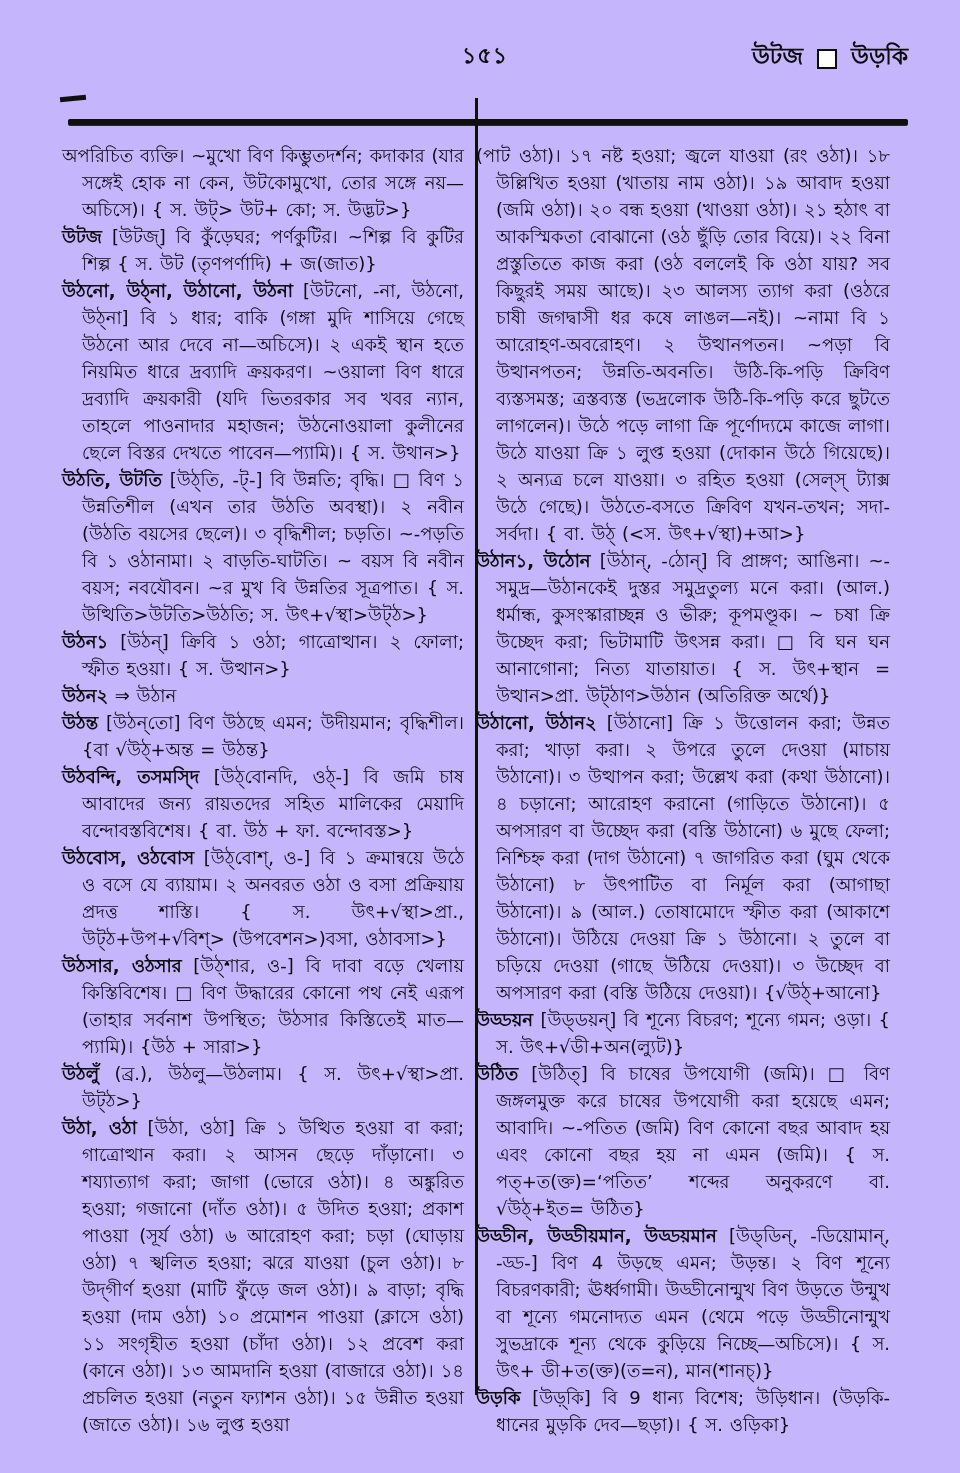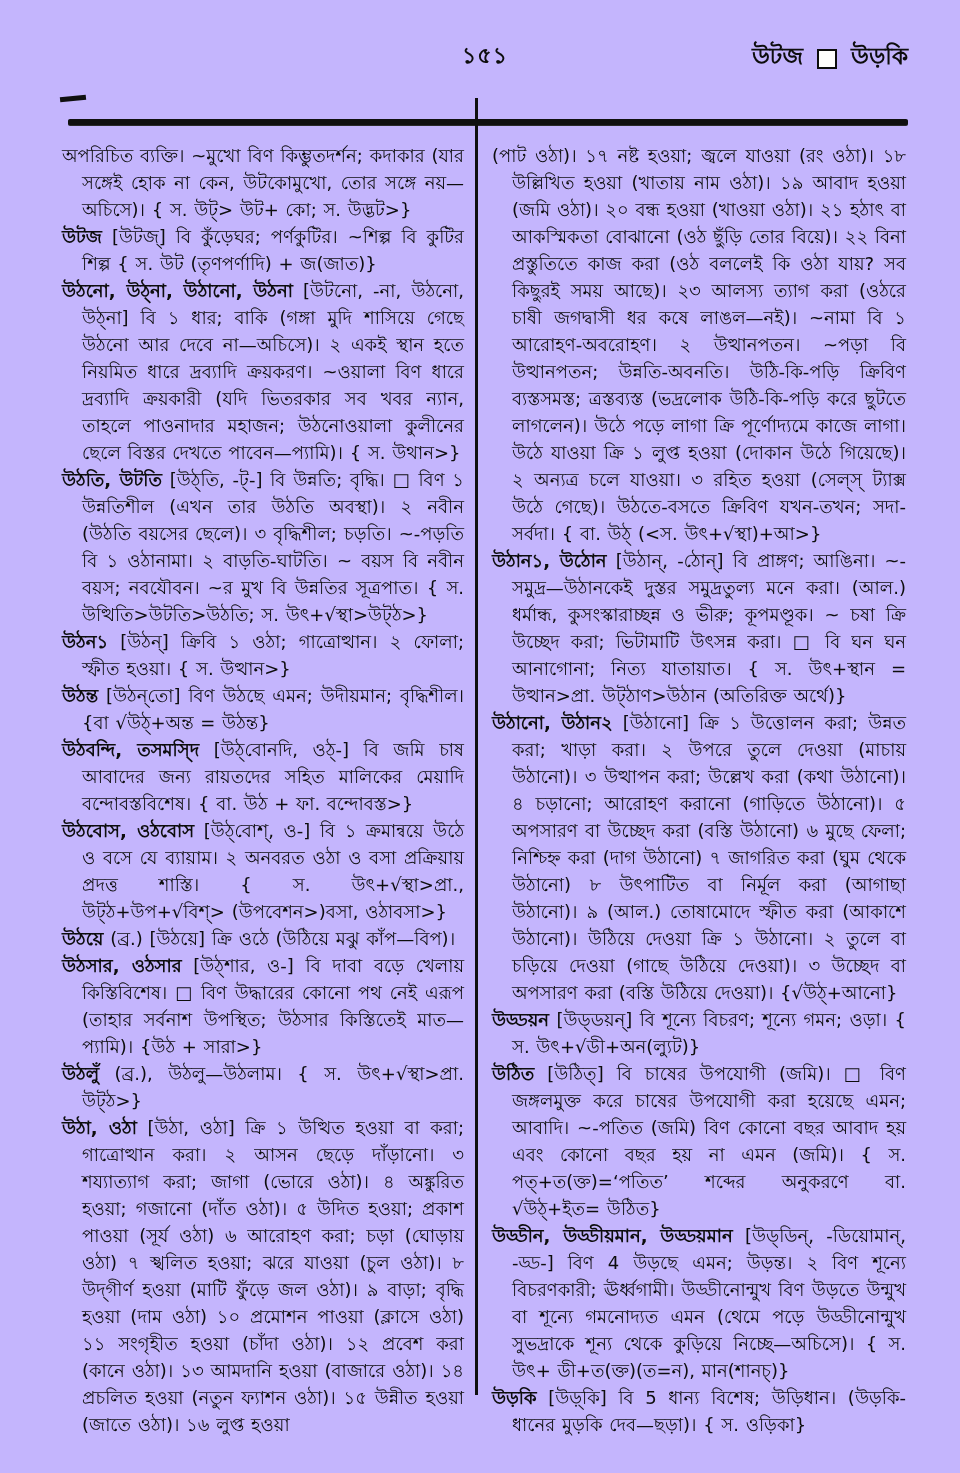--- a/index.html
+++ b/index.html
@@ -73,21 +73,21 @@
   }
   .col {
     position: absolute;
     top: 96px;
     font-size: 18px;
     line-height: 27px;
     text-align: justify;
     margin-top: 46px;
   }
   .col-left  { left: 62px;  width: 402px; }
-  .col-right { left: 492px; width: 414px; }
+  .col-right { left: 476px; width: 414px; }
   .entry {
     margin: 0;
     padding-left: 20px;
     text-indent: -20px;
     word-spacing: 1px;
   }
   .entry .head { font-weight: bold; }
   .entry .body { font-weight: normal; }
   
   .scan-mark {
@@ -120,28 +120,28 @@
     <p class="entry"><span class="head"></span><span class="body">অপরিচিত ব্যক্তি। ~মুখো বিণ কিম্ভুতদর্শন; কদাকার (যার সঙ্গেই হোক না কেন, উটকোমুখো, তোর সঙ্গে নয়—অচিসে)। { স. উট্‌&gt; উট+ কো; স. উদ্ভট&gt;}</span></p>
 
     <p class="entry"><span class="head">উটজ</span><span class="body"> [উটজ্‌] বি কুঁড়েঘর; পর্ণকুটির। ~শিল্প বি কুটির শিল্প { স. উট (তৃণপর্ণাদি) + জ(জাত)}</span></p>
 
     <p class="entry"><span class="head">উঠনো, উঠ্‌না, উঠানো, উঠনা</span><span class="body"> [উটনো, -না, উঠনো, উঠ্‌না] বি ১ ধার; বাকি (গঙ্গা মুদি শাসিয়ে গেছে উঠনো আর দেবে না—অচিসে)। ২ একই স্থান হতে নিয়মিত ধারে দ্রব্যাদি ক্রয়করণ। ~ওয়ালা বিণ ধারে দ্রব্যাদি ক্রয়কারী (যদি ভিতরকার সব খবর ন্যান, তাহলে পাওনাদার মহাজন; উঠনোওয়ালা কুলীনের ছেলে বিস্তর দেখতে পাবেন—প্যামি)। { স. উথান&gt;}</span></p>
 
     <p class="entry"><span class="head">উঠতি, উটতি</span><span class="body"> [উঠ্‌তি, -ট্‌-] বি উন্নতি; বৃদ্ধি। □ বিণ ১ উন্নতিশীল (এখন তার উঠতি অবস্থা)। ২ নবীন (উঠতি বয়সের ছেলে)। ৩ বৃদ্ধিশীল; চড়তি। ~-পড়তি বি ১ ওঠানামা। ২ বাড়তি-ঘাটতি। ~ বয়স বি নবীন বয়স; নবযৌবন। ~র মুখ বি উন্নতির সূত্রপাত। { স. উত্থিতি&gt;উটতি&gt;উঠতি; স. উৎ+√স্থা&gt;উট্‌ঠ&gt;}</span></p>
 
     <p class="entry"><span class="head">উঠন১</span><span class="body"> [উঠন্‌] ক্রিবি ১ ওঠা; গাত্রোত্থান। ২ ফোলা; স্ফীত হওয়া। { স. উত্থান&gt;}</span></p>
 
+    <p class="entry"><span class="head">উঠন২</span><span class="body"> ⇒ উঠান</span></p>
 
     <p class="entry"><span class="head">উঠন্ত</span><span class="body"> [উঠন্‌তো] বিণ উঠছে এমন; উদীয়মান; বৃদ্ধিশীল। {বা √উঠ্‌+অন্ত = উঠন্ত}</span></p>
 
     <p class="entry"><span class="head">উঠবন্দি, তসমস্দি</span><span class="body"> [উঠ্‌বোনদি, ওঠ্‌-] বি জমি চাষ আবাদের জন্য রায়তদের সহিত মালিকের মেয়াদি বন্দোবস্তবিশেষ। { বা. উঠ + ফা. বন্দোবস্ত&gt;}</span></p>
 
     <p class="entry"><span class="head">উঠবোস, ওঠবোস</span><span class="body"> [উঠ্‌বোশ্‌, ও-] বি ১ ক্রমান্বয়ে উঠে ও বসে যে ব্যায়াম। ২ অনবরত ওঠা ও বসা প্রক্রিয়ায় প্রদত্ত শাস্তি। { স. উৎ+√স্থা&gt;প্রা., উট্‌ঠ+উপ+√বিশ্‌&gt; (উপবেশন&gt;)বসা, ওঠাবসা&gt;}</span></p>
 
-    <p class="entry"><span class="head">উঠয়ে</span><span class="body"> (ব্র.) [উঠয়ে] ক্রি ওঠে (উঠিয়ে মঝু কাঁপ—বিপ)।</span></p>
 
 
     <p class="entry"><span class="head">উঠসার, ওঠসার</span><span class="body"> [উঠ্‌শার, ও-] বি দাবা বড়ে খেলায় কিস্তিবিশেষ। □ বিণ উদ্ধারের কোনো পথ নেই এরূপ (তাহার সর্বনাশ উপস্থিত; উঠসার কিস্তিতেই মাত—প্যামি)। {উঠ + সারা&gt;}</span></p>
 
     <p class="entry"><span class="head">উঠলুঁ</span><span class="body"> (ব্র.), উঠলু—উঠলাম। { স. উৎ+√স্থা&gt;প্রা. উট্‌ঠ&gt;}</span></p>
 
     <p class="entry"><span class="head">উঠা, ওঠা</span><span class="body"> [উঠা, ওঠা] ক্রি ১ উত্থিত হওয়া বা করা; গাত্রোত্থান করা। ২ আসন ছেড়ে দাঁড়ানো। ৩ শয্যাত্যাগ করা; জাগা (ভোরে ওঠা)। ৪ অঙ্কুরিত হওয়া; গজানো (দাঁত ওঠা)। ৫ উদিত হওয়া; প্রকাশ পাওয়া (সূর্য ওঠা) ৬ আরোহণ করা; চড়া (ঘোড়ায় ওঠা) ৭ স্খলিত হওয়া; ঝরে যাওয়া (চুল ওঠা)। ৮ উদ্‌গীর্ণ হওয়া (মাটি ফুঁড়ে জল ওঠা)। ৯ বাড়া; বৃদ্ধি হওয়া (দাম ওঠা) ১০ প্রমোশন পাওয়া (ক্লাসে ওঠা) ১১ সংগৃহীত হওয়া (চাঁদা ওঠা)। ১২ প্রবেশ করা (কানে ওঠা)। ১৩ আমদানি হওয়া (বাজারে ওঠা)। ১৪ প্রচলিত হওয়া (নতুন ফ্যাশন ওঠা)। ১৫ উন্নীত হওয়া (জাতে ওঠা)। ১৬ লুপ্ত হওয়া</span></p>
   </div>
 
   <div class="col col-right">
@@ -150,16 +150,16 @@
     <p class="entry"><span class="head">উঠান১, উঠোন</span><span class="body"> [উঠান্‌, -ঠোন্‌] বি প্রাঙ্গণ; আঙিনা। ~-সমুদ্র—উঠানকেই দুস্তর সমুদ্রতুল্য মনে করা। (আল.) ধর্মান্ধ, কুসংস্কারাচ্ছন্ন ও ভীরু; কূপমণ্ডূক। ~ চষা ক্রি উচ্ছেদ করা; ভিটামাটি উৎসন্ন করা। □ বি ঘন ঘন আনাগোনা; নিত্য যাতায়াত। { স. উৎ+স্থান = উত্থান&gt;প্রা. উট্‌ঠাণ&gt;উঠান (অতিরিক্ত অর্থে)}</span></p>
 
     <p class="entry"><span class="head">উঠানো, উঠান২</span><span class="body"> [উঠানো] ক্রি ১ উত্তোলন করা; উন্নত করা; খাড়া করা। ২ উপরে তুলে দেওয়া (মাচায় উঠানো)। ৩ উত্থাপন করা; উল্লেখ করা (কথা উঠানো)। ৪ চড়ানো; আরোহণ করানো (গাড়িতে উঠানো)। ৫ অপসারণ বা উচ্ছেদ করা (বস্তি উঠানো) ৬ মুছে ফেলা; নিশ্চিহ্ন করা (দাগ উঠানো) ৭ জাগরিত করা (ঘুম থেকে উঠানো) ৮ উৎপাটিত বা নির্মূল করা (আগাছা উঠানো)। ৯ (আল.) তোষামোদে স্ফীত করা (আকাশে উঠানো)। উঠিয়ে দেওয়া ক্রি ১ উঠানো। ২ তুলে বা চড়িয়ে দেওয়া (গাছে উঠিয়ে দেওয়া)। ৩ উচ্ছেদ বা অপসারণ করা (বস্তি উঠিয়ে দেওয়া)। {√উঠ্‌+আনো}</span></p>
 
     <p class="entry"><span class="head">উড্ডয়ন</span><span class="body"> [উড্‌ডয়ন্‌] বি শূন্যে বিচরণ; শূন্যে গমন; ওড়া। { স. উৎ+√ডী+অন(ল্যুট)}</span></p>
 
     <p class="entry"><span class="head">উঠিত</span><span class="body"> [উঠিত্‌] বি চাষের উপযোগী (জমি)। □ বিণ জঙ্গলমুক্ত করে চাষের উপযোগী করা হয়েছে এমন; আবাদি। ~-পতিত (জমি) বিণ কোনো বছর আবাদ হয় এবং কোনো বছর হয় না এমন (জমি)। { স. পত্‌+ত(ক্ত)=‘পতিত’ শব্দের অনুকরণে বা. √উঠ্‌+ইত= উঠিত}</span></p>
 
     <p class="entry"><span class="head">উড্ডীন, উড্ডীয়মান, উড্ডয়মান</span><span class="body"> [উড্‌ডিন্‌, -ডিয়োমান্‌, -ড্ড-] বিণ 4 উড়ছে এমন; উড়ন্ত। ২ বিণ শূন্যে বিচরণকারী; ঊর্ধ্বগামী। উড্ডীনোন্মুখ বিণ উড়তে উন্মুখ বা শূন্যে গমনোদ্যত এমন (থেমে পড়ে উড্ডীনোন্মুখ সুভদ্রাকে শূন্য থেকে কুড়িয়ে নিচ্ছে—অচিসে)। { স. উৎ+ ডী+ত(ক্ত)(ত=ন), মান(শানচ্‌)}</span></p>
 
-    <p class="entry"><span class="head">উড়কি</span><span class="body"> [উড়্‌কি] বি 5 ধান্য বিশেষ; উড়িধান। (উড়কি-ধানের মুড়কি দেব—ছড়া)। { স. ওড়িকা}</span></p>
+    <p class="entry"><span class="head">উড়কি</span><span class="body"> [উড়্‌কি] বি 9 ধান্য বিশেষ; উড়িধান। (উড়কি-ধানের মুড়কি দেব—ছড়া)। { স. ওড়িকা}</span></p>
   </div>
 
 </div>
 
 </body></html>

